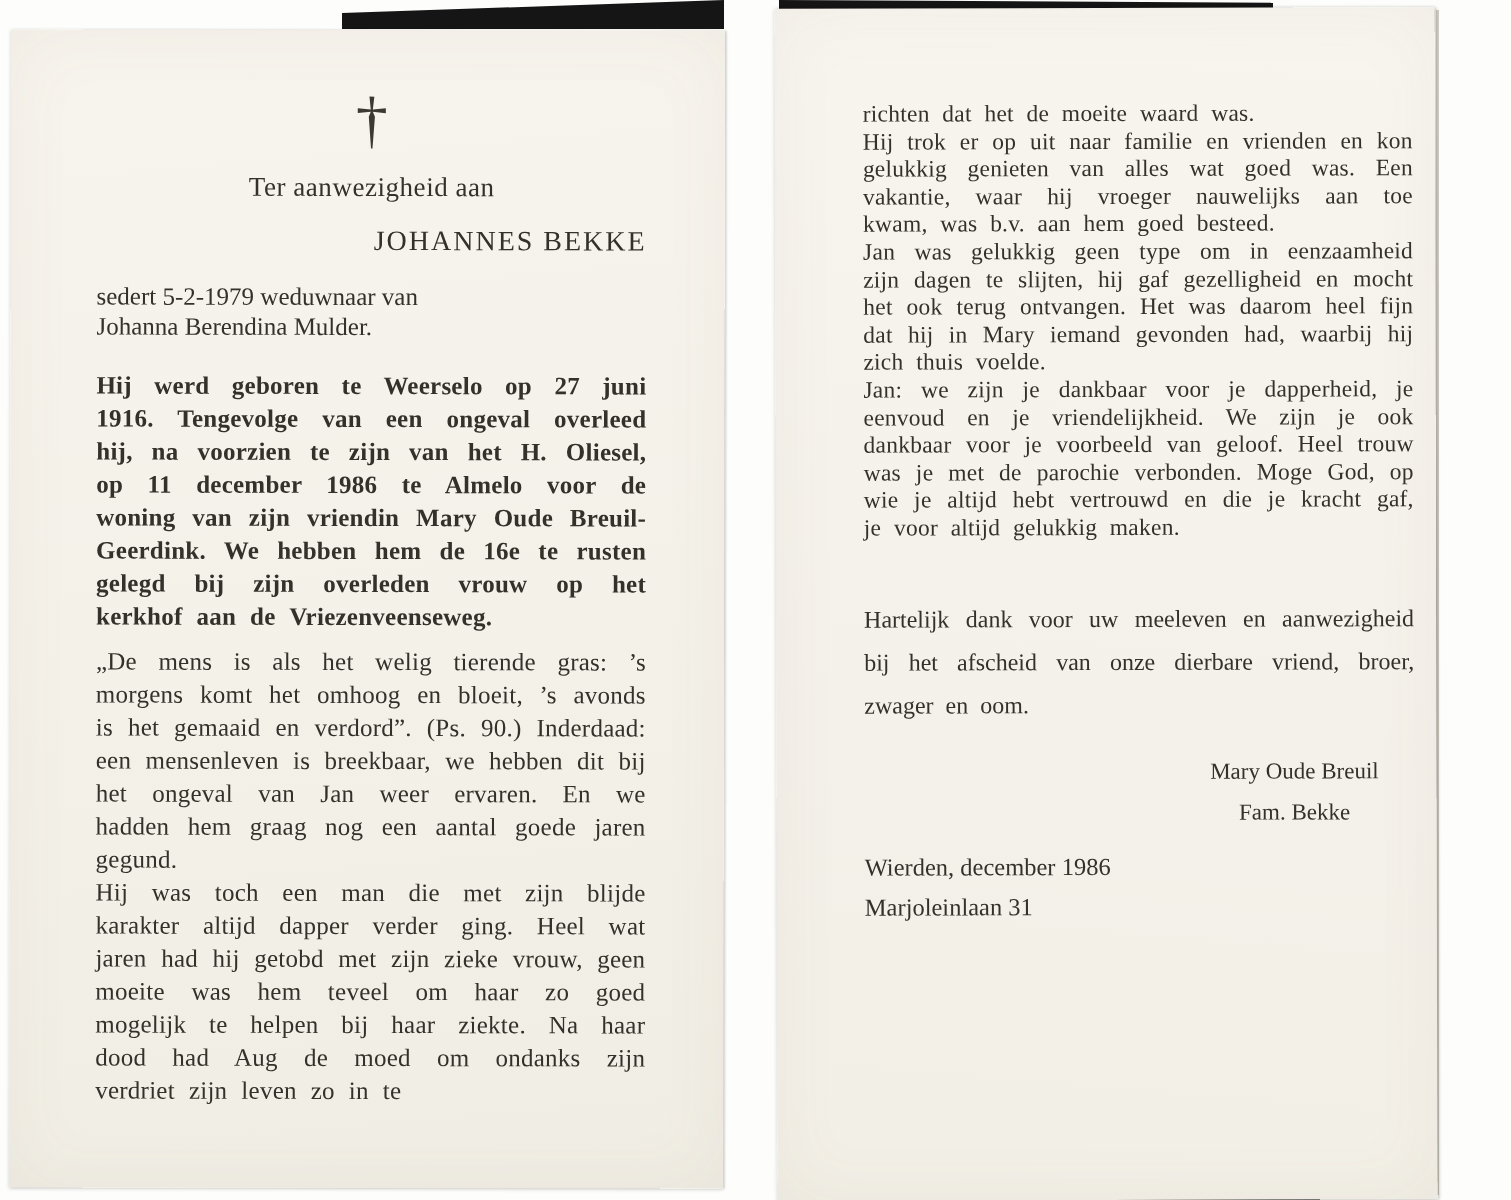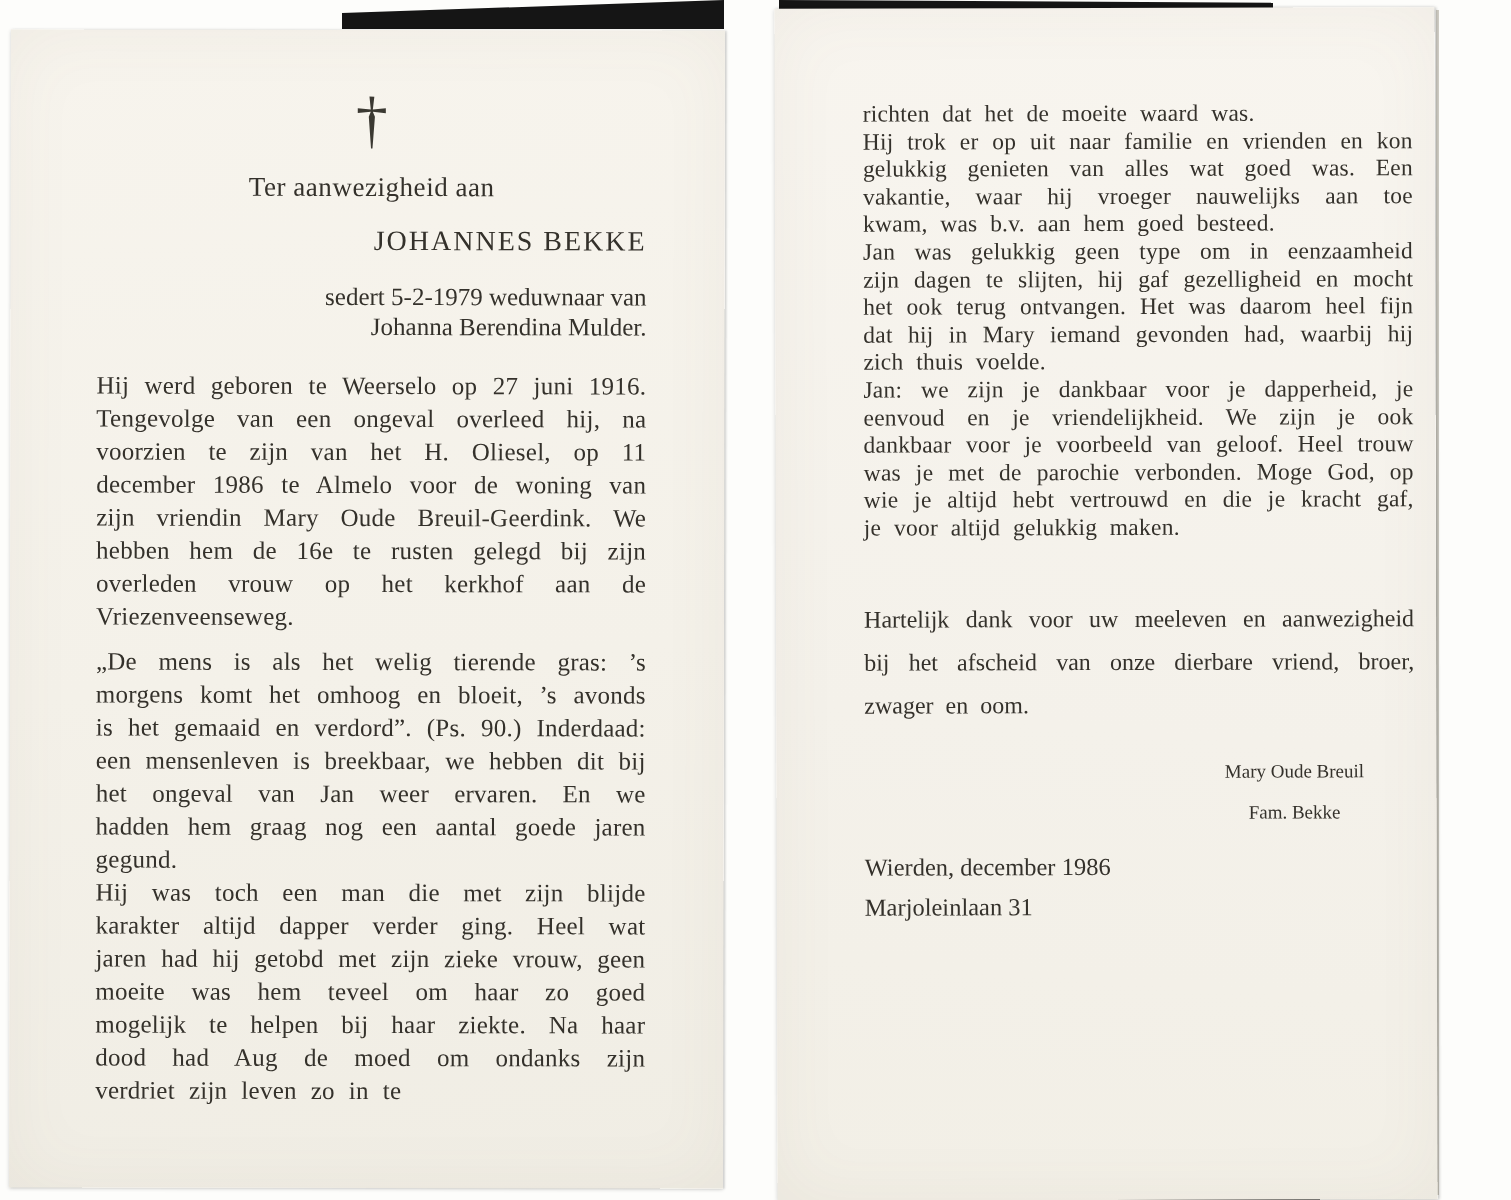--- a/index.html
+++ b/index.html
@@ -74,33 +74,33 @@
     text-align: center;
     font-size: 27px;
     letter-spacing: .02em;
   }
   .deceased-name {
     text-align: right;
     font-size: 28px;
     letter-spacing: 2px;
     margin-top: 22px;
   }
-  .sub-line { text-align: right; font-size: 25px; }
+  .sub-line { text-align: left; font-size: 25px; }
   .sub-line.one { margin-top: 26px; }
   .sub-line.two { margin-top: 2px; }
 
   .left-body p {
     font-size: 25px;
     line-height: 33px;
     text-align: justify;
     word-spacing: .30em;
     letter-spacing: .01em;
     margin: 0;
   }
-  .left-body p.first { margin-top: 28px; }
+  .left-body p.first { margin-top: 28px; font-weight: bold; }
   .left-body p.gap   { margin-top: 12px; }
 
   
   .right-body p {
     font-size: 23.5px;
     line-height: 27.6px;
     text-align: justify;
     word-spacing: .28em;
     letter-spacing: .01em;
     margin: 0;
@@ -110,21 +110,21 @@
     line-height: 43px;
     margin-top: 56px;
     text-align: justify;
     word-spacing: .25em;
   }
   .signatures {
     margin-top: 4px;
     margin-left: 255px;
     width: 350px;
     text-align: center;
-    font-size: 19px;
+    font-size: 23px;
     line-height: 41px;
   }
   .place-date {
     margin-top: 14px;
     font-size: 24.5px;
     line-height: 40px;
   }
   .address {
     font-size: 24.5px;
     line-height: 40px;

